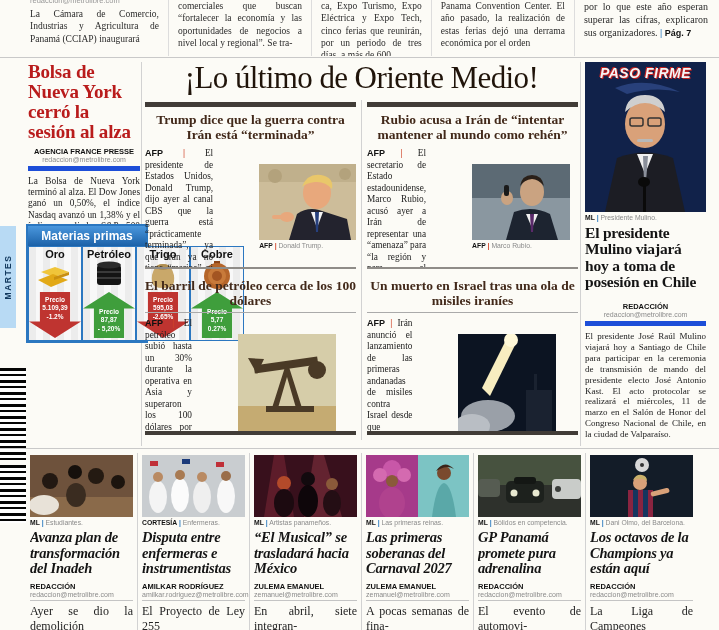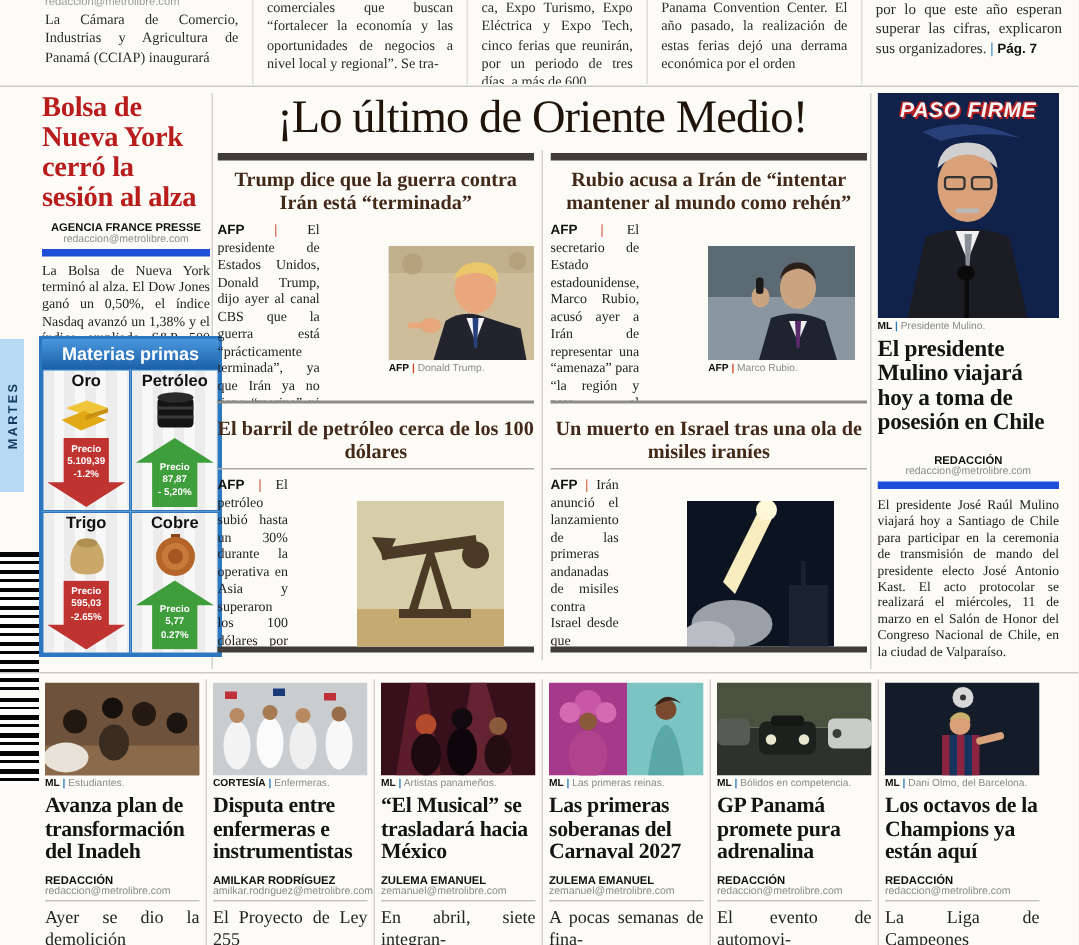--- a/index.html
+++ b/index.html
@@ -32,21 +32,21 @@
   .byline{margin-top:5px;border-bottom:5px solid #1d4ed8;padding-bottom:3px;text-align:center;}
   .by-name{display:block;font:bold 7.5px "Liberation Sans",sans-serif;color:#111;}
   .by-mail{display:block;font:7px "Liberation Sans",sans-serif;color:#8a8a8a;}
   .bolsa-body{margin:5px 0 0;font-size:9.3px;line-height:1.22;text-align:justify;}
   .bolsa-hr{margin-top:7px;height:1px;background:#ccc;}
 
   
   .cmd{position:absolute;left:26px;top:224px;width:118px;border:2px solid #2b77c0;background:#fff;}
   .cmd-title{background:linear-gradient(180deg,#4a97dd,#1b61a8);color:#fff;
              font:bold 12px "Liberation Sans",sans-serif;text-align:center;padding:3px 0;}
-  .cmd-grid{display:grid;grid-template-columns:1fr 1fr;}
+  .cmd-grid{display:grid;grid-template-columns:1fr 1fr 1fr 1fr;}
   .cmd-cell{border:1px solid #2b77c0;height:95px;
             background:repeating-linear-gradient(90deg,#ececec 0 7px,#f8f8f8 7px 14px);
             display:flex;flex-direction:column;align-items:center;padding-top:1px;box-sizing:border-box;}
   .cmd-name{font:bold 11px "Liberation Sans",sans-serif;color:#111;}
   .cmd-icon{height:30px;} .cmd-icon svg{width:40px;height:30px;display:block;}
   .cmd-arrow{width:52px;height:46px;margin-top:auto;margin-bottom:2px;}
   .arrow-up{background:#3f9e3c;clip-path:polygon(50% 0,100% 36%,79% 36%,79% 100%,21% 100%,21% 36%,0 36%);}
   .arrow-down{background:#bf3430;clip-path:polygon(50% 100%,100% 64%,79% 64%,79% 0,21% 0,21% 64%,0 64%);}
   .cmd-arrow-text{font:bold 6.5px "Liberation Sans",sans-serif;color:#fff;text-align:center;line-height:1.3;}
   .arrow-up .cmd-arrow-text{padding-top:16px;}
@@ -87,21 +87,21 @@
         font:italic 900 14px "Liberation Sans",sans-serif;color:#f5f5f5;letter-spacing:.5px;
         text-shadow:1px 1px 0 #c02020,-1px -1px 0 #c02020;}
   .r-head{margin:3px 0 12px;font-size:15.5px;font-weight:bold;line-height:1.05;color:#141414;letter-spacing:-.2px;}
   .r-body{margin:5px 0 0;font-size:9px;line-height:1.21;text-align:justify;}
 
   
   .bottom{position:absolute;left:30px;top:455px;width:678px;display:flex;gap:9px;}
   .b-item{width:103px;flex:0 0 103px;}
   .b-photo{width:103px;height:62px;display:block;}
   .b-head{margin:3px 0 0;font-size:14.5px;font-weight:bold;line-height:1.07;color:#141414;
-          letter-spacing:-.2px;overflow-wrap:anywhere;height:48px;overflow:hidden;}
+          letter-spacing:-.2px;overflow-wrap:anywhere;height:48px;overflow:hidden;font-style:italic;}
   .b-by{margin-top:4px;border-bottom:1px solid #c4c4c4;padding-bottom:2px;}
   .b-body{margin:3px 0 0;font-size:12px;line-height:1.22;text-align:justify;}
 </style>
 </head>
 <body>
 
 <div class="page">
 
   <div class="top-strip">
     <div class="ts-col ts-c1">

